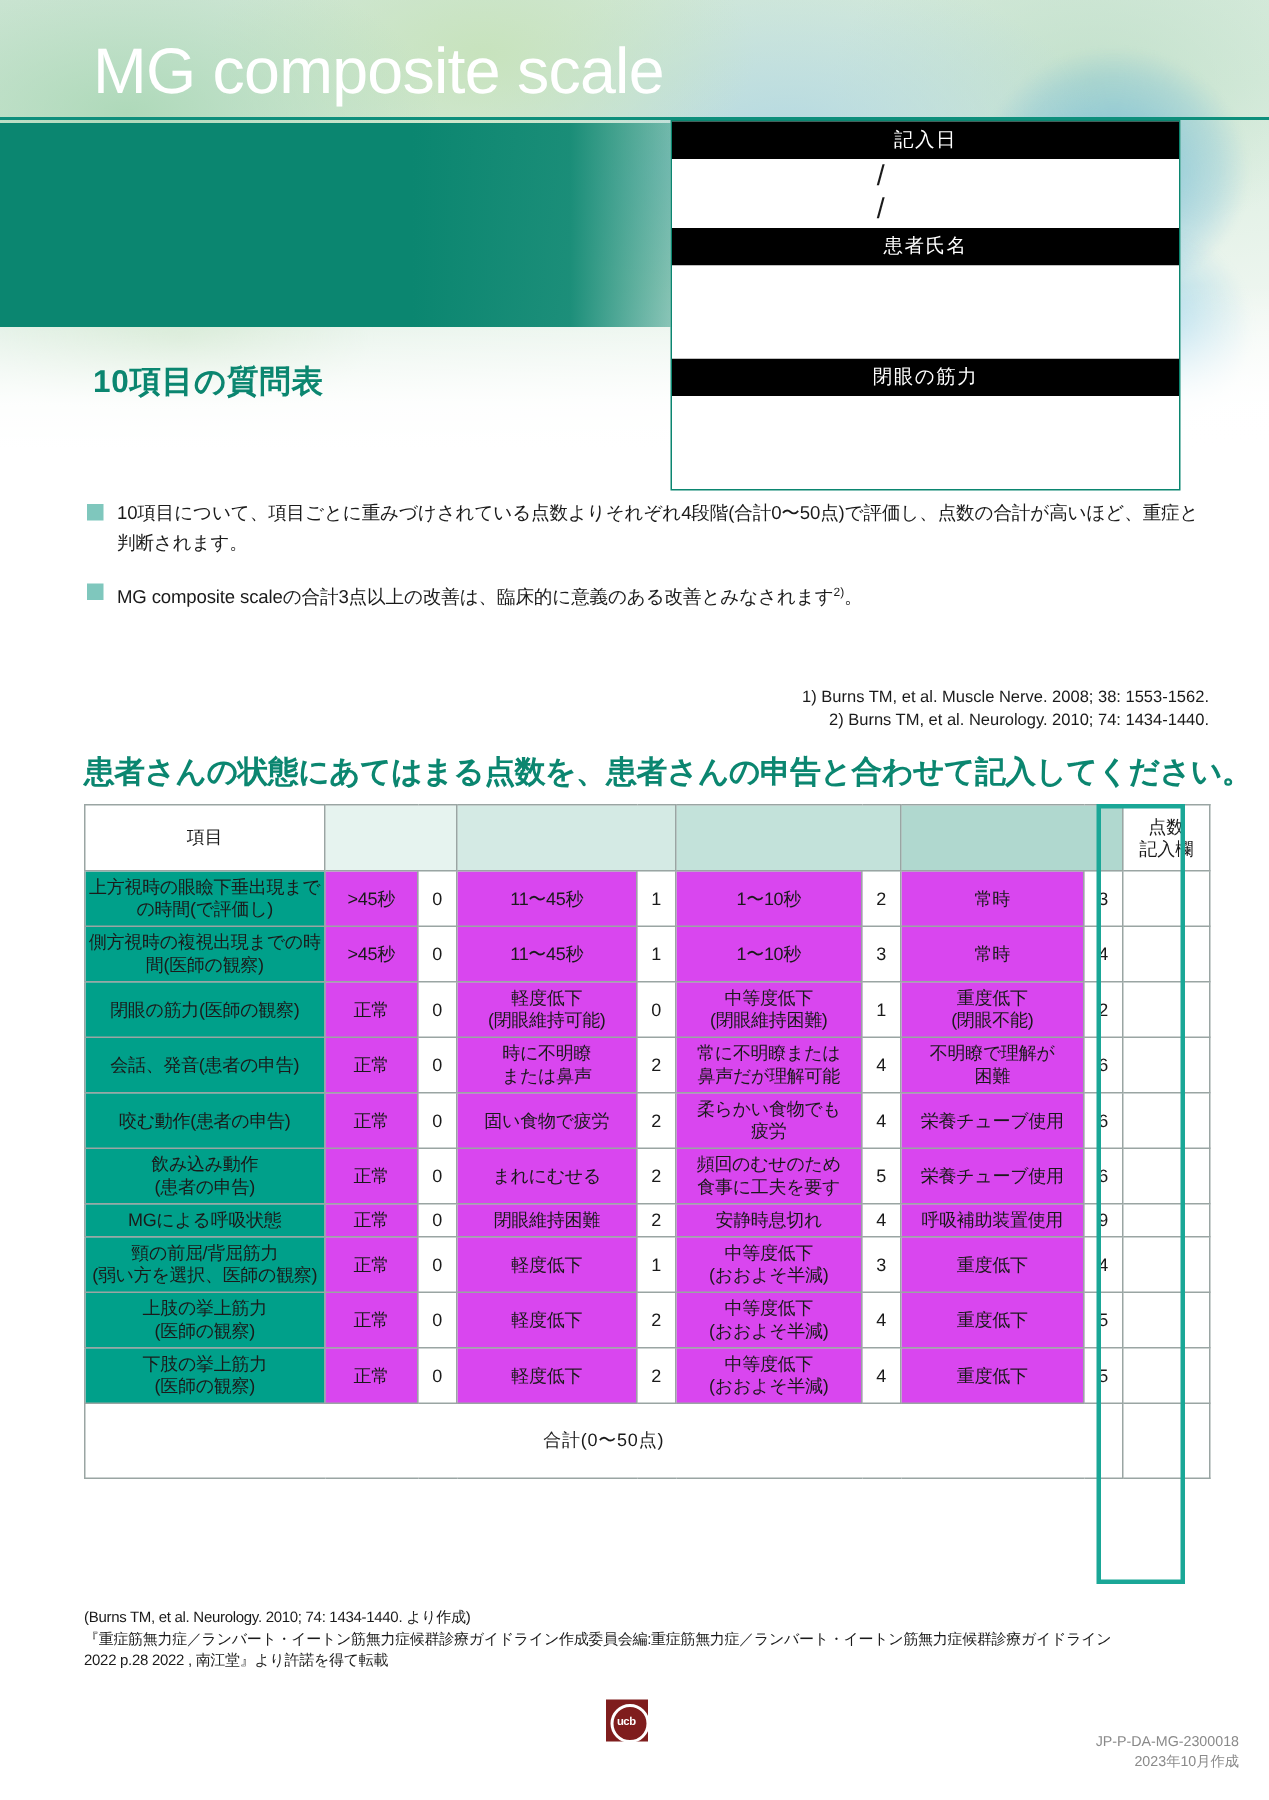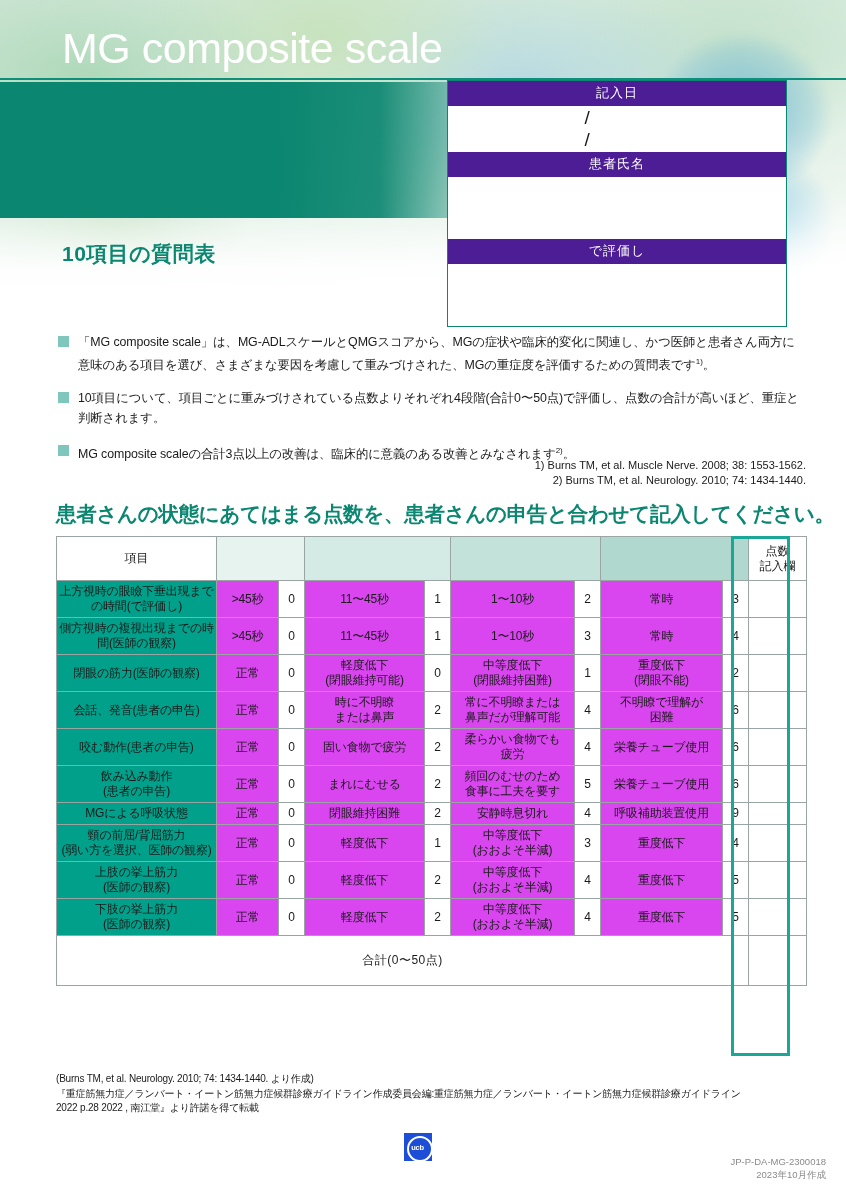--- a/index.html
+++ b/index.html
@@ -103,21 +103,21 @@
 
   
   .infobox {
     position: absolute;
     top: 80px; left: 447px;
     width: 340px;
     border: 1px solid #0b8670;
     background: #ffffff;
   }
   .info-head {
-    background: #4c1d95;
+    background: #000000;
     color: #ffffff;
     font-size: 13px;
     text-align: center;
     padding: 3px 0 4px 0;
     letter-spacing: 1px;
   }
   .info-body {
     background: #ffffff;
     height: 46px;
     position: relative;
@@ -277,21 +277,21 @@
   .logo-row {
     position: absolute;
     top: 1133px; left: 0;
     width: 846px;
     display: flex;
     align-items: center;
     justify-content: center;
   }
   .logo-mark {
     width: 28px; height: 28px;
-    background: #1d4ed8;
+    background: #7f1d1d;
     position: relative;
     margin-right: 11px;
     flex: 0 0 auto;
   }
   .logo-mark::before {
     content: "";
     position: absolute;
     top: 3px; left: 3px;
     width: 22px; height: 22px;
     border-radius: 50%;
@@ -343,29 +343,25 @@
   <div class="banner-title">MG composite scale</div>
   <div class="subtitle">10項目の質問表</div>
 
   <div class="infobox">
     <div class="info-head">記入日</div>
     <div class="info-body">
       <div class="date-slashes">/        /</div>
     </div>
     <div class="info-head">患者氏名</div>
     <div class="info-body tall"></div>
-    <div class="info-head">で評価し</div>
+    <div class="info-head">閉眼の筋力</div>
     <div class="info-body tall"></div>
   </div>
 
   <div class="bullets">
-    <div class="bullet-row">
-      <div class="bullet-mark"></div>
-      <div class="bullet-text">「MG composite scale」は、MG-ADLスケールとQMGスコアから、MGの症状や臨床的変化に関連し、かつ医師と患者さん両方に意味のある項目を選び、さまざまな要因を考慮して重みづけされた、MGの重症度を評価するための質問表です<sup>1)</sup>。</div>
-    </div>
     <div class="bullet-row">
       <div class="bullet-mark"></div>
       <div class="bullet-text">10項目について、項目ごとに重みづけされている点数よりそれぞれ4段階(合計0〜50点)で評価し、点数の合計が高いほど、重症と判断されます。</div>
     </div>
     <div class="bullet-row">
       <div class="bullet-mark"></div>
       <div class="bullet-text">MG composite scaleの合計3点以上の改善は、臨床的に意義のある改善とみなされます<sup>2)</sup>。</div>
     </div>
   </div>
 

